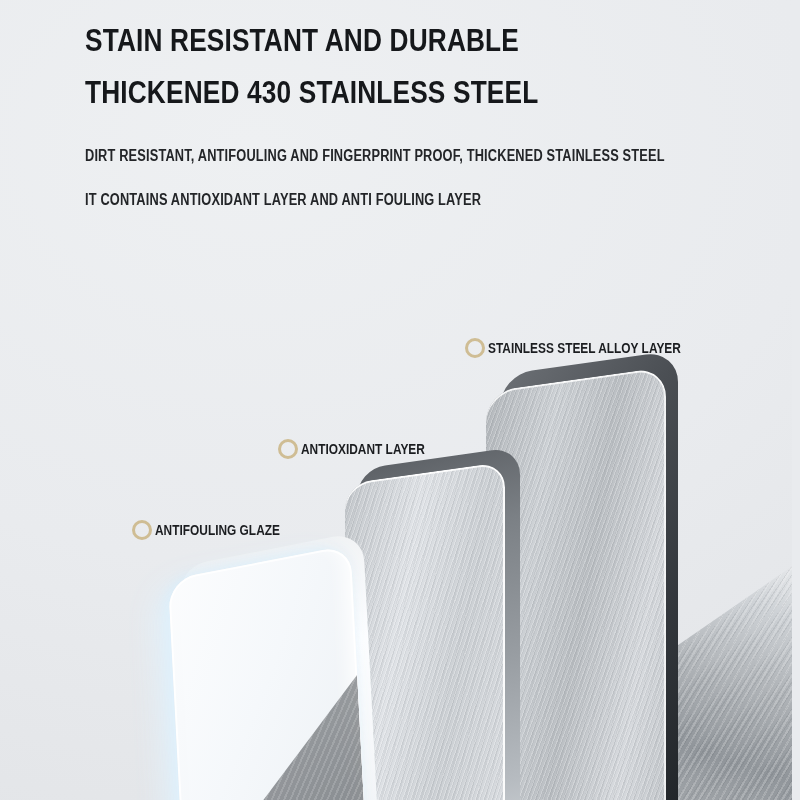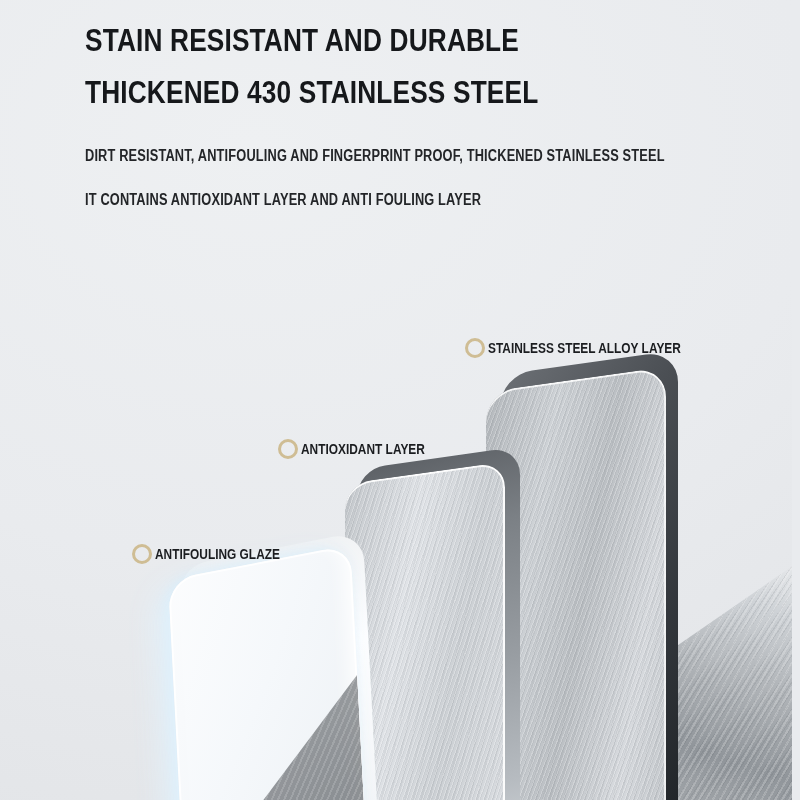--- a/index.html
+++ b/index.html
@@ -18,21 +18,21 @@
   #body2{left:85px;top:192px;}
 
   
   .callout{position:absolute;display:flex;align-items:center;gap:3px;z-index:8;}
   .ring{width:20px;height:20px;box-sizing:border-box;border:3px solid #cfbd94;
         border-radius:50%;background:transparent;flex:none;}
   .callout-label{font-weight:bold;font-size:14px;color:#1b1d20;white-space:nowrap;
         transform:scaleX(0.85);transform-origin:left center;line-height:1;}
   #callout-1{left:465px;top:338px;}
   #callout-2{left:278px;top:423px;margin-top:16px;}
-  #callout-3{left:132px;top:544px;}
+  #callout-3{left:132px;top:520px;}
 
   
   .wedge{position:absolute;left:640px;top:540px;width:160px;height:260px;z-index:1;
     clip-path:polygon(100% 8%, 20% 42%, 20% 100%, 100% 100%);
     background:
       repeating-linear-gradient(120deg, rgba(255,255,255,.20) 0 2px, rgba(255,255,255,0) 2px 6px),
       repeating-linear-gradient(124deg, rgba(70,76,82,.10) 0 1px, rgba(255,255,255,0) 1px 5px),
       linear-gradient(198deg,#f2f3f5 0%,#cdd1d5 26%,#aeb2b6 52%,#90959a 78%,#a3a7ab 100%);}
   .base{position:absolute;left:205px;top:700px;width:430px;height:100px;z-index:1;
     clip-path:polygon(2% 100%, 32% 15%, 82% 70%, 98% 100%);

